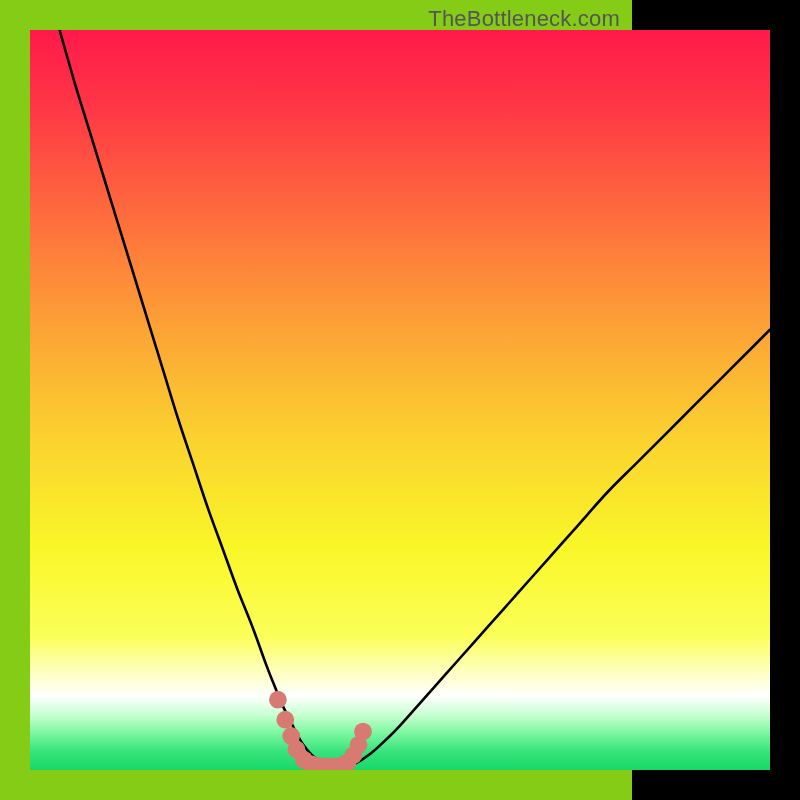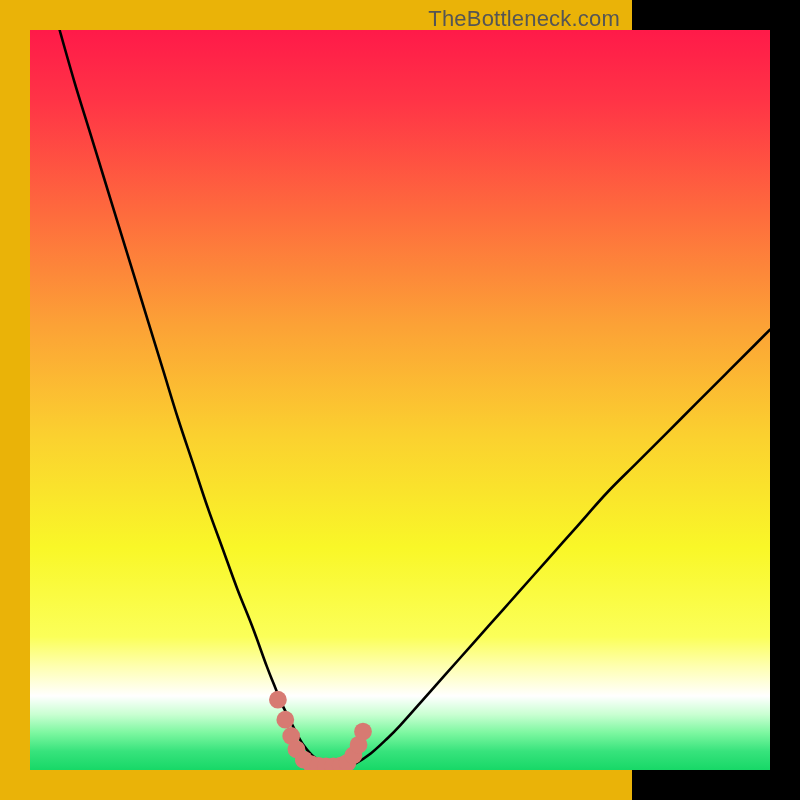--- a/index.html
+++ b/index.html
@@ -8,21 +8,21 @@
     width: 800px;
     height: 800px;
     background: #000;
     overflow: hidden;
     font-family: Arial, Helvetica, sans-serif;
   }
   .frame {
     position: relative;
     width: 632px;
     height: 800px;
-    background: #eab308;
+    background: #84cc16;
   }
   .plot-area {
     position: absolute;
     left: 30px;
     top: 30px;
     width: 740px;
     height: 740px;
     overflow: hidden;
   }
   .gradient {

